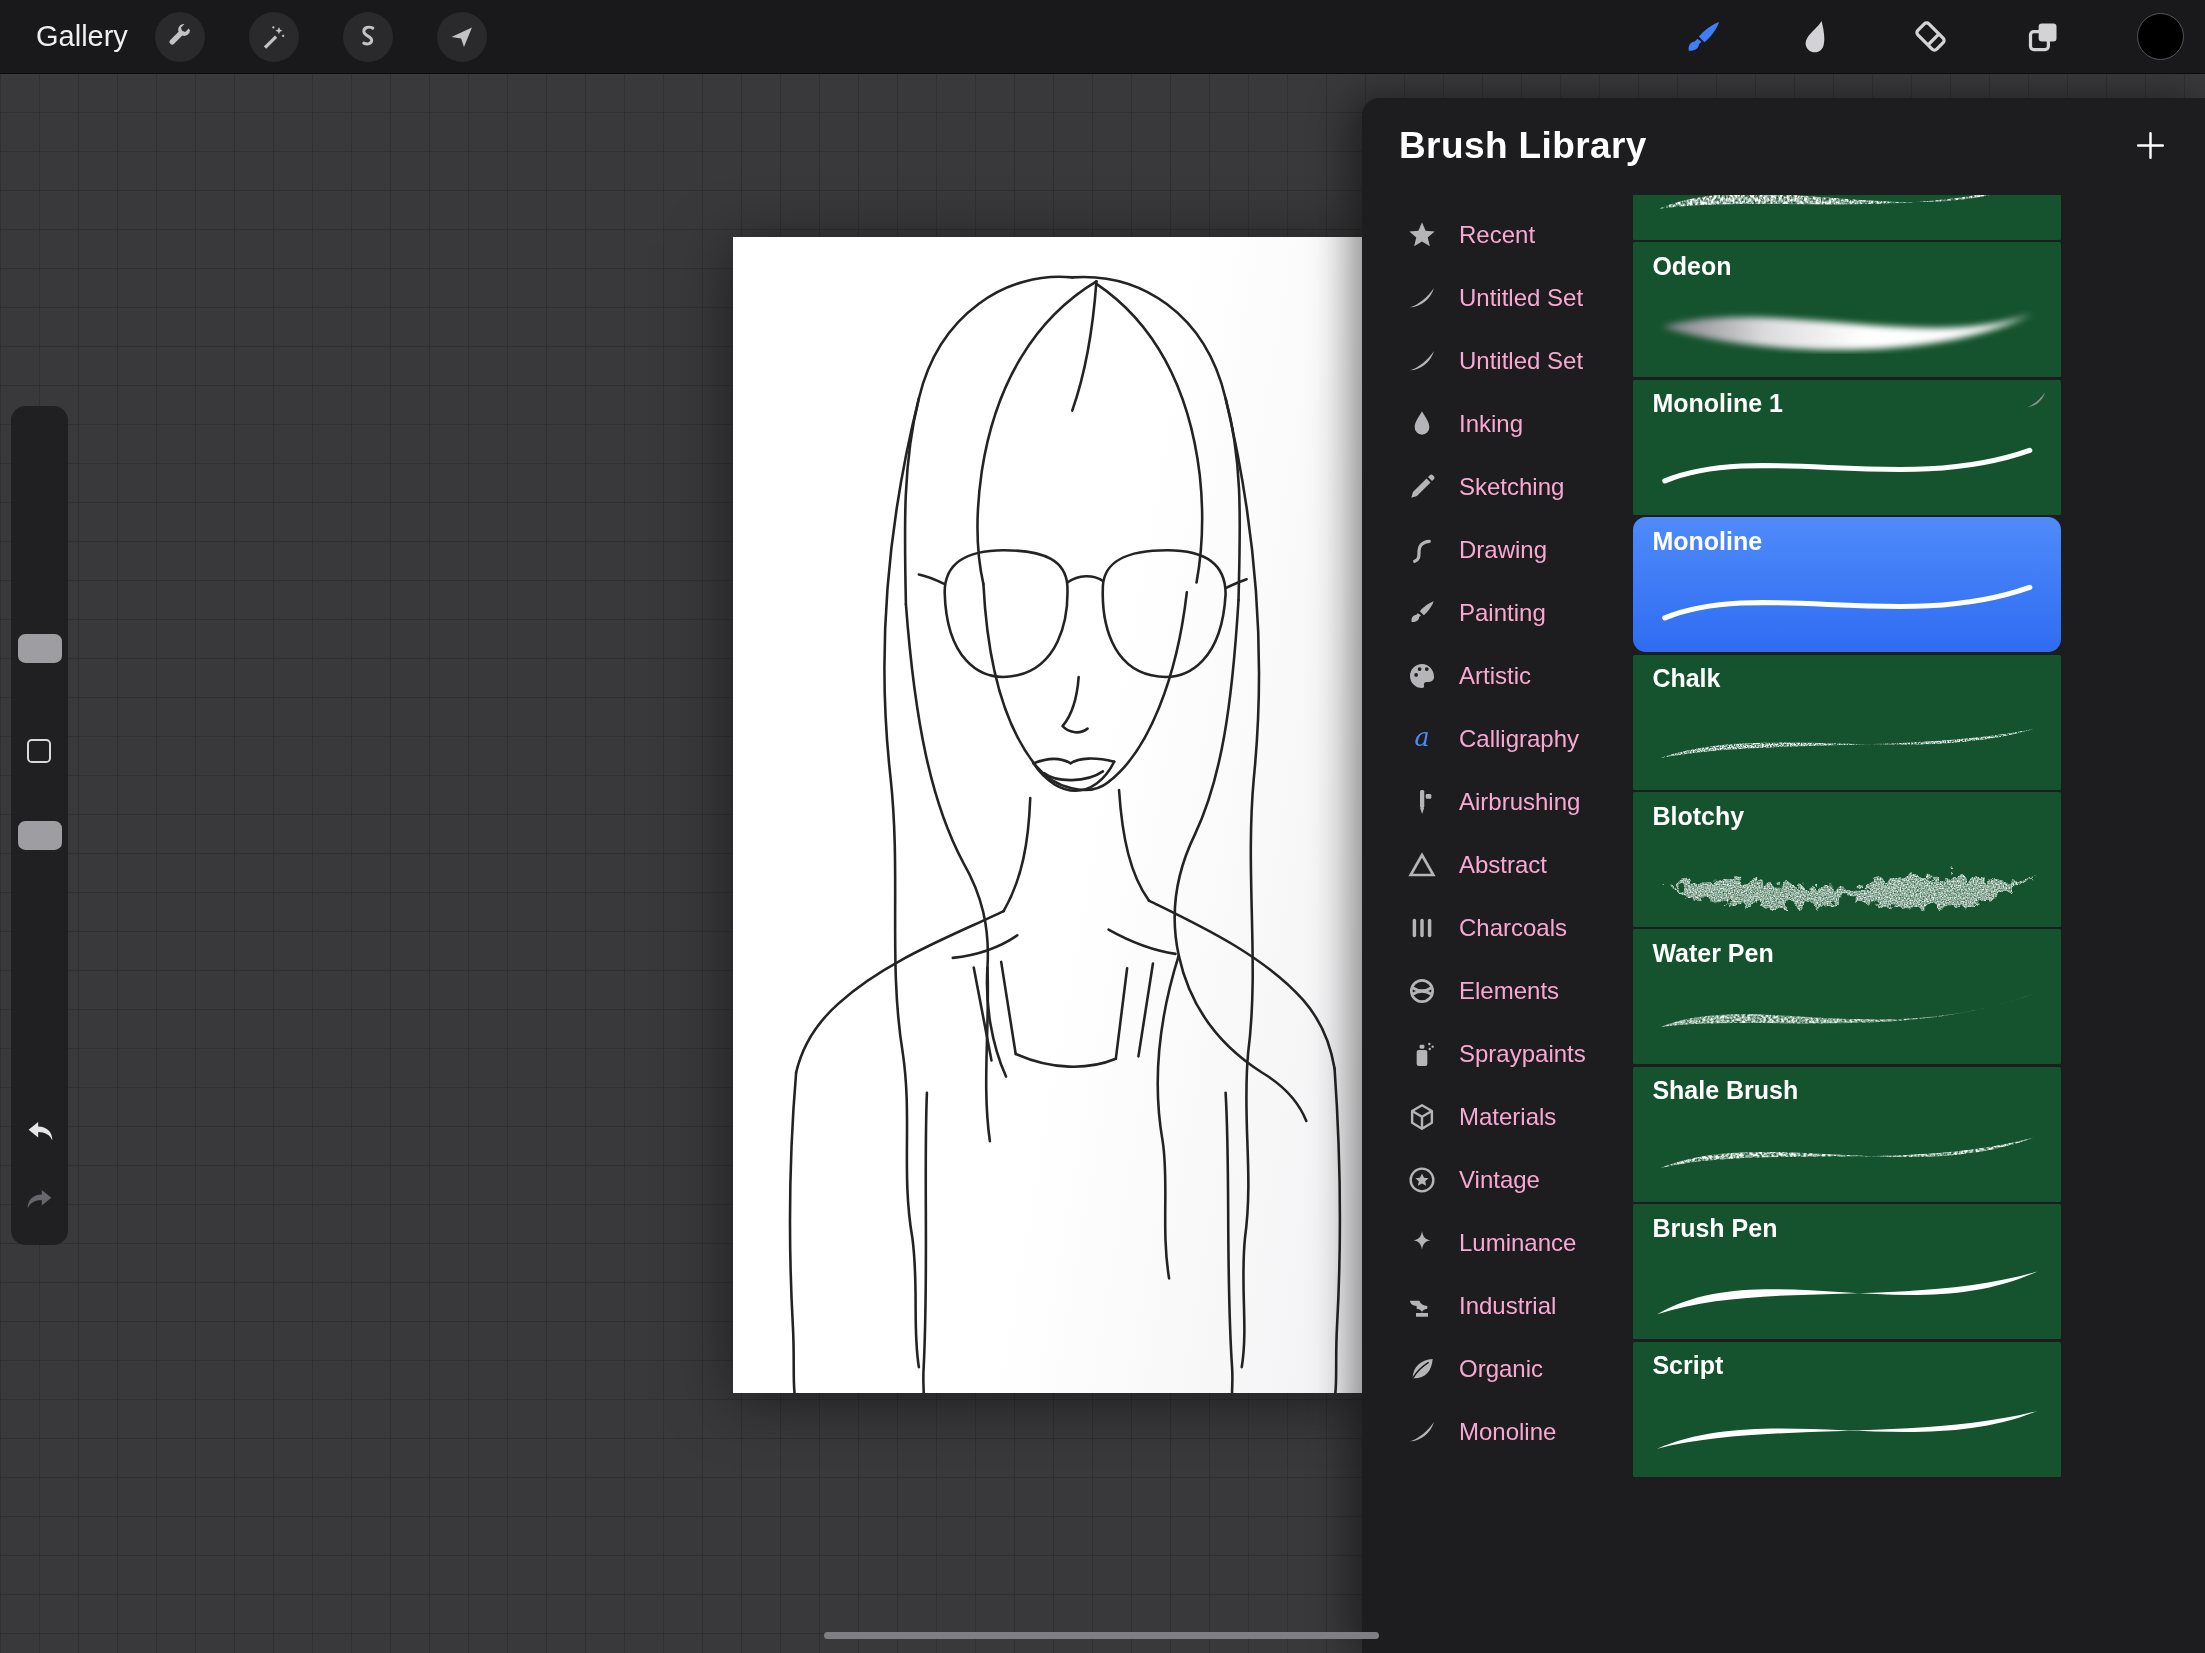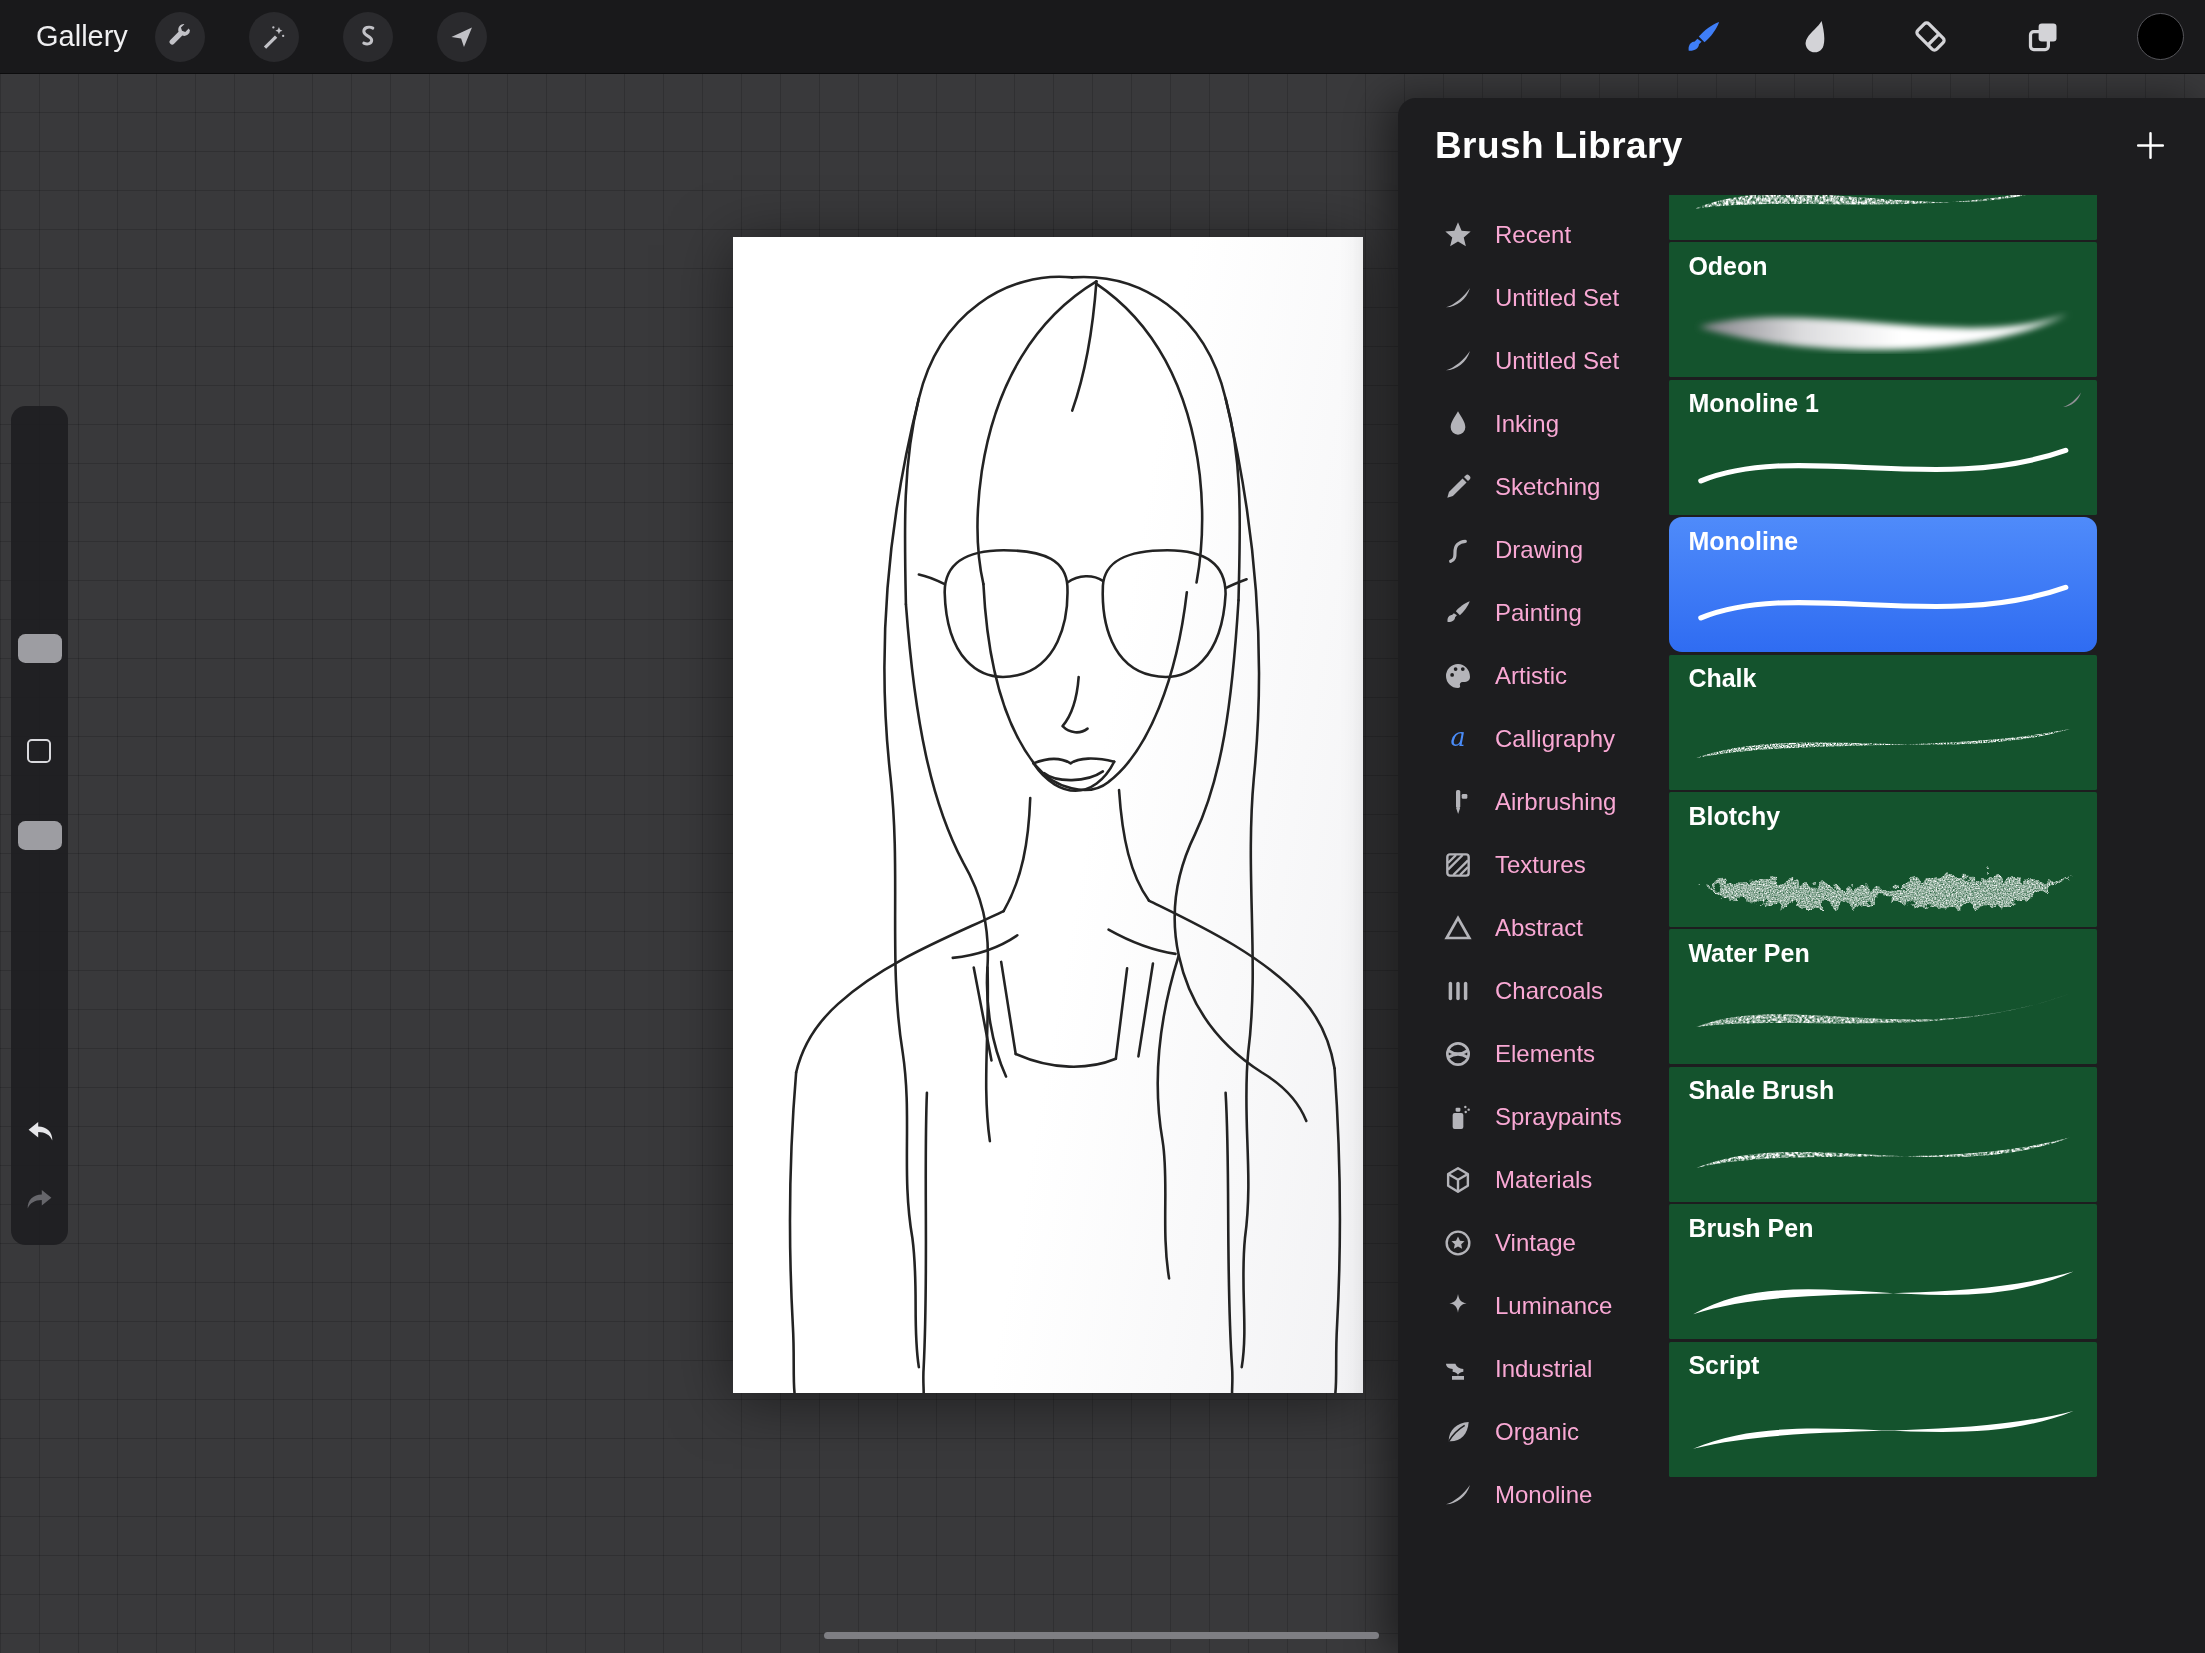--- a/index.html
+++ b/index.html
@@ -38,21 +38,21 @@
   #size-handle{top:228px;}
   #opacity-handle{top:415px;}
   #modify-btn{position:absolute;left:16px;top:333px;width:24px;height:24px;border:2.4px solid #d9d9dd;
      border-radius:4.8px;box-sizing:border-box;background:transparent;}
   .sb-arrow{position:absolute;left:10.5px;width:36px;height:36px;color:#e6e6e9;}
   .sb-arrow svg{width:100%;height:100%;display:block;}
   #undo-btn{top:709px;}
   #redo-btn{top:777px;color:#66666b;transform:scaleX(-1);}
   
   #brush-panel{position:absolute;left:1362px;top:98px;right:0;bottom:0;background:#1d1d1f;
-     border-top-left-radius:18px;z-index:6;box-shadow:-11.3px 0 40px rgba(0,0,0,.45);overflow:hidden;margin-left:36px;}
+     border-top-left-radius:18px;z-index:6;box-shadow:-11.3px 0 40px rgba(0,0,0,.45);overflow:hidden;}
   #bl-header{position:relative;height:95px;display:flex;align-items:center;padding-left:37px;}
   #bl-title{font-size:37px;font-weight:700;color:#ffffff;letter-spacing:0.4px;}
   #add-brush{position:absolute;right:36px;top:29px;width:37px;height:37px;color:#fff;}
   #add-brush svg{width:100%;height:100%;}
   #category-list{position:absolute;left:0;top:105px;width:271px;bottom:0;overflow:hidden;}
   .cat-row{height:63px;display:flex;align-items:center;gap:21px;padding-left:44px;}
   .cat-icon{width:32px;height:32px;flex:0 0 32px;color:#b4b4b9;}
   .cat-icon svg{width:100%;height:100%;display:block;}
   .cat-label{font-size:24px;color:#f9a8d4;white-space:nowrap;}
   #brush-list{position:absolute;left:271px;top:97px;width:428px;bottom:0;overflow:hidden;}
@@ -317,31 +317,20 @@
                 <path d="M10.6 16.5l1.5 4.5 1.5-4.5z"></path>
                 <rect x="14.8" y="6" width="4.2" height="3.6" rx="1"></rect>
               </g>
             </svg>
           </span>
           <span class="cat-label">Airbrushing</span>
         </div>
         <div class="cat-row">
           <span class="cat-icon">
             <svg viewBox="0 0 24 24">
-              <g stroke="currentColor" stroke-width="1.8" fill="none">
-                <rect x="4" y="4" width="16" height="16" rx="2"></rect>
-                <path d="M4.5 15.5L15.5 4.5M8.5 19.5L19.5 8.5M4.5 10.5L10.5 4.5M13.5 19.5L19.5 13.5"></path>
-              </g>
-            </svg>
-          </span>
-          <span class="cat-label">Textures</span>
-        </div>
-        <div class="cat-row">
-          <span class="cat-icon">
-            <svg viewBox="0 0 24 24">
               <path d="M12 4.5L20.5 19.5h-17z" fill="none" stroke="currentColor" stroke-width="2"></path>
             </svg>
           </span>
           <span class="cat-label">Abstract</span>
         </div>
         <div class="cat-row">
           <span class="cat-icon">
             <svg viewBox="0 0 24 24">
               <g fill="currentColor">
                 <rect x="5" y="5" width="2.6" height="14" rx="1.3"></rect>

